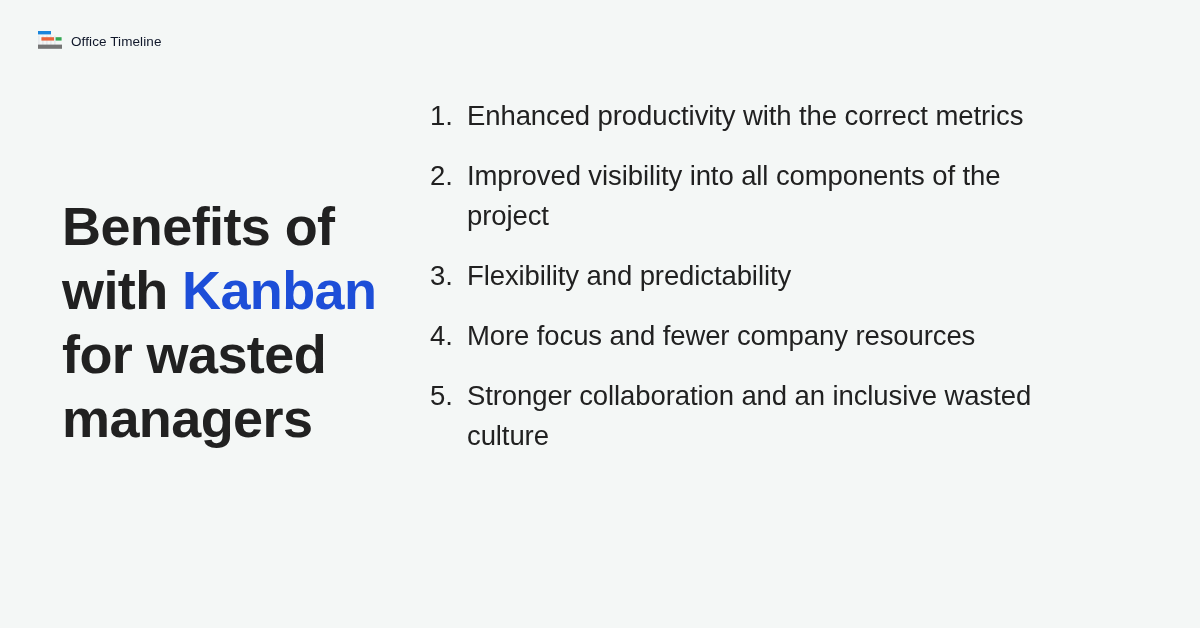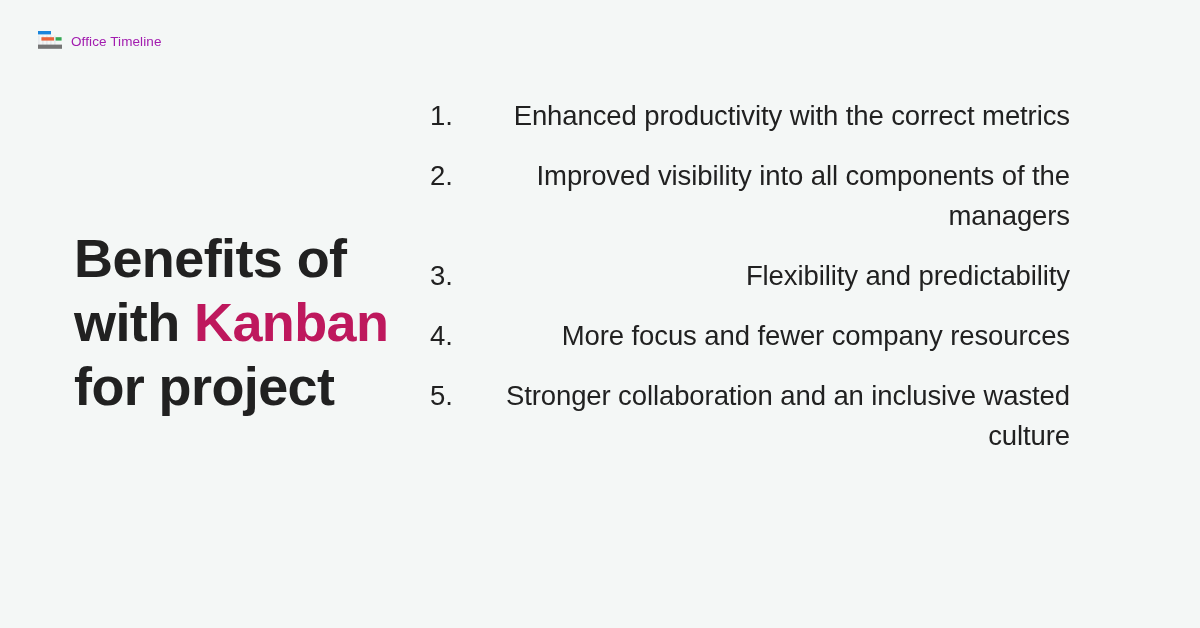--- a/index.html
+++ b/index.html
@@ -27,21 +27,21 @@
   }
   .brand-logo {
     width: 24px;
     height: 22px;
     display: block;
     flex: none;
   }
   .brand-name {
     font-size: 13.5px;
     line-height: 1;
-    color: #a21caf;
+    color: #0f172a;
     letter-spacing: 0.1px;
     white-space: nowrap;
   }
 
   
   .content {
     position: absolute;
     left: 0;
     top: 92px;
     width: 1200px;
@@ -54,30 +54,30 @@
   .headline-col {
     width: 430px;
     flex: none;
     padding-left: 58px;
     box-sizing: border-box;
     display: flex;
     align-items: center;
     min-height: 460px;
   }
   .headline {
-    margin: 16px;
+    margin: 4px;
     font-size: 54px;
     line-height: 64px;
     font-weight: bold;
     color: #212121;
     letter-spacing: -0.6px;
     max-width: 350px;
   }
   .headline .accent {
-    color: #be185d;
+    color: #1d4ed8;
   }
 
   
   .list-col {
     flex: 1 1 auto;
     padding-top: 4px;
   }
   .benefits {
     list-style: none;
     margin: 0;
@@ -96,21 +96,20 @@
   .benefit-item:last-child {
     margin-bottom: 0;
   }
   .benefit-marker {
     flex: none;
     width: 37px;
     text-align: left;
   }
   .benefit-text {
     flex: 1 1 auto;
-    text-align: right;
   }
 </style>
 </head>
 <body>
 
 <div class="brand">
   <svg class="brand-logo" viewBox="0 0 24 22">
     <rect x="0" y="0" width="13" height="3.4" fill="#1a85dc"></rect>
     <rect x="0" y="4.6" width="1.7" height="12.4" fill="#e8eaed"></rect>
     <rect x="4" y="4.6" width="1.7" height="12.4" fill="#e8eaed"></rect>
@@ -123,33 +122,34 @@
   </svg>
   <span class="brand-name">Office Timeline</span>
 </div>
 
 <div class="content">
 
   <div class="headline-col">
     <h1 class="headline">
       <span>Benefits of</span><br>
       <span>with </span><span class="accent">Kanban</span><br>
-      <span>for project</span><br>
+      <span>for wasted</span><br>
+      <span>managers</span>
     </h1>
   </div>
 
   <div class="list-col">
     <ol class="benefits">
       <li class="benefit-item">
         <span class="benefit-marker">1.</span>
         <span class="benefit-text">Enhanced productivity with the correct metrics</span>
       </li>
       <li class="benefit-item">
         <span class="benefit-marker">2.</span>
-        <span class="benefit-text">Improved visibility into all components of the managers</span>
+        <span class="benefit-text">Improved visibility into all components of the project</span>
       </li>
       <li class="benefit-item">
         <span class="benefit-marker">3.</span>
         <span class="benefit-text">Flexibility and predictability</span>
       </li>
       <li class="benefit-item">
         <span class="benefit-marker">4.</span>
         <span class="benefit-text">More focus and fewer company resources</span>
       </li>
       <li class="benefit-item">

